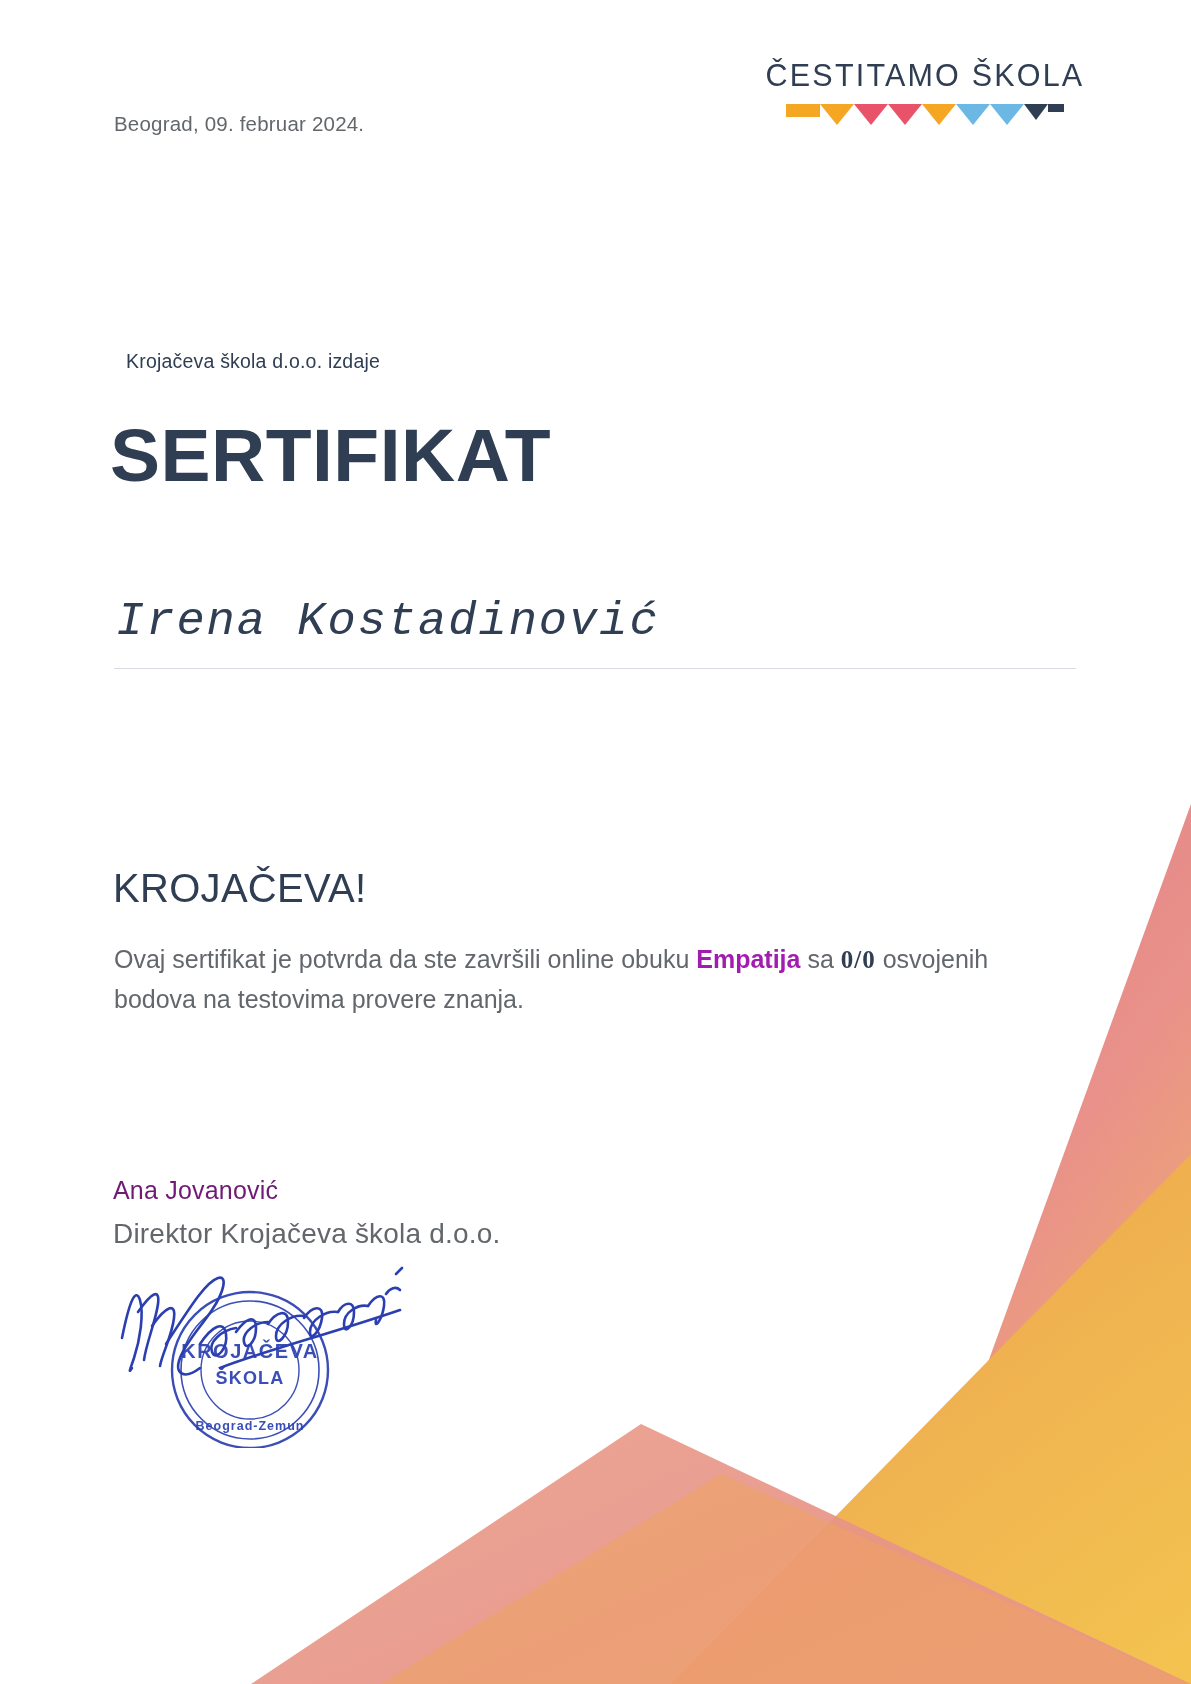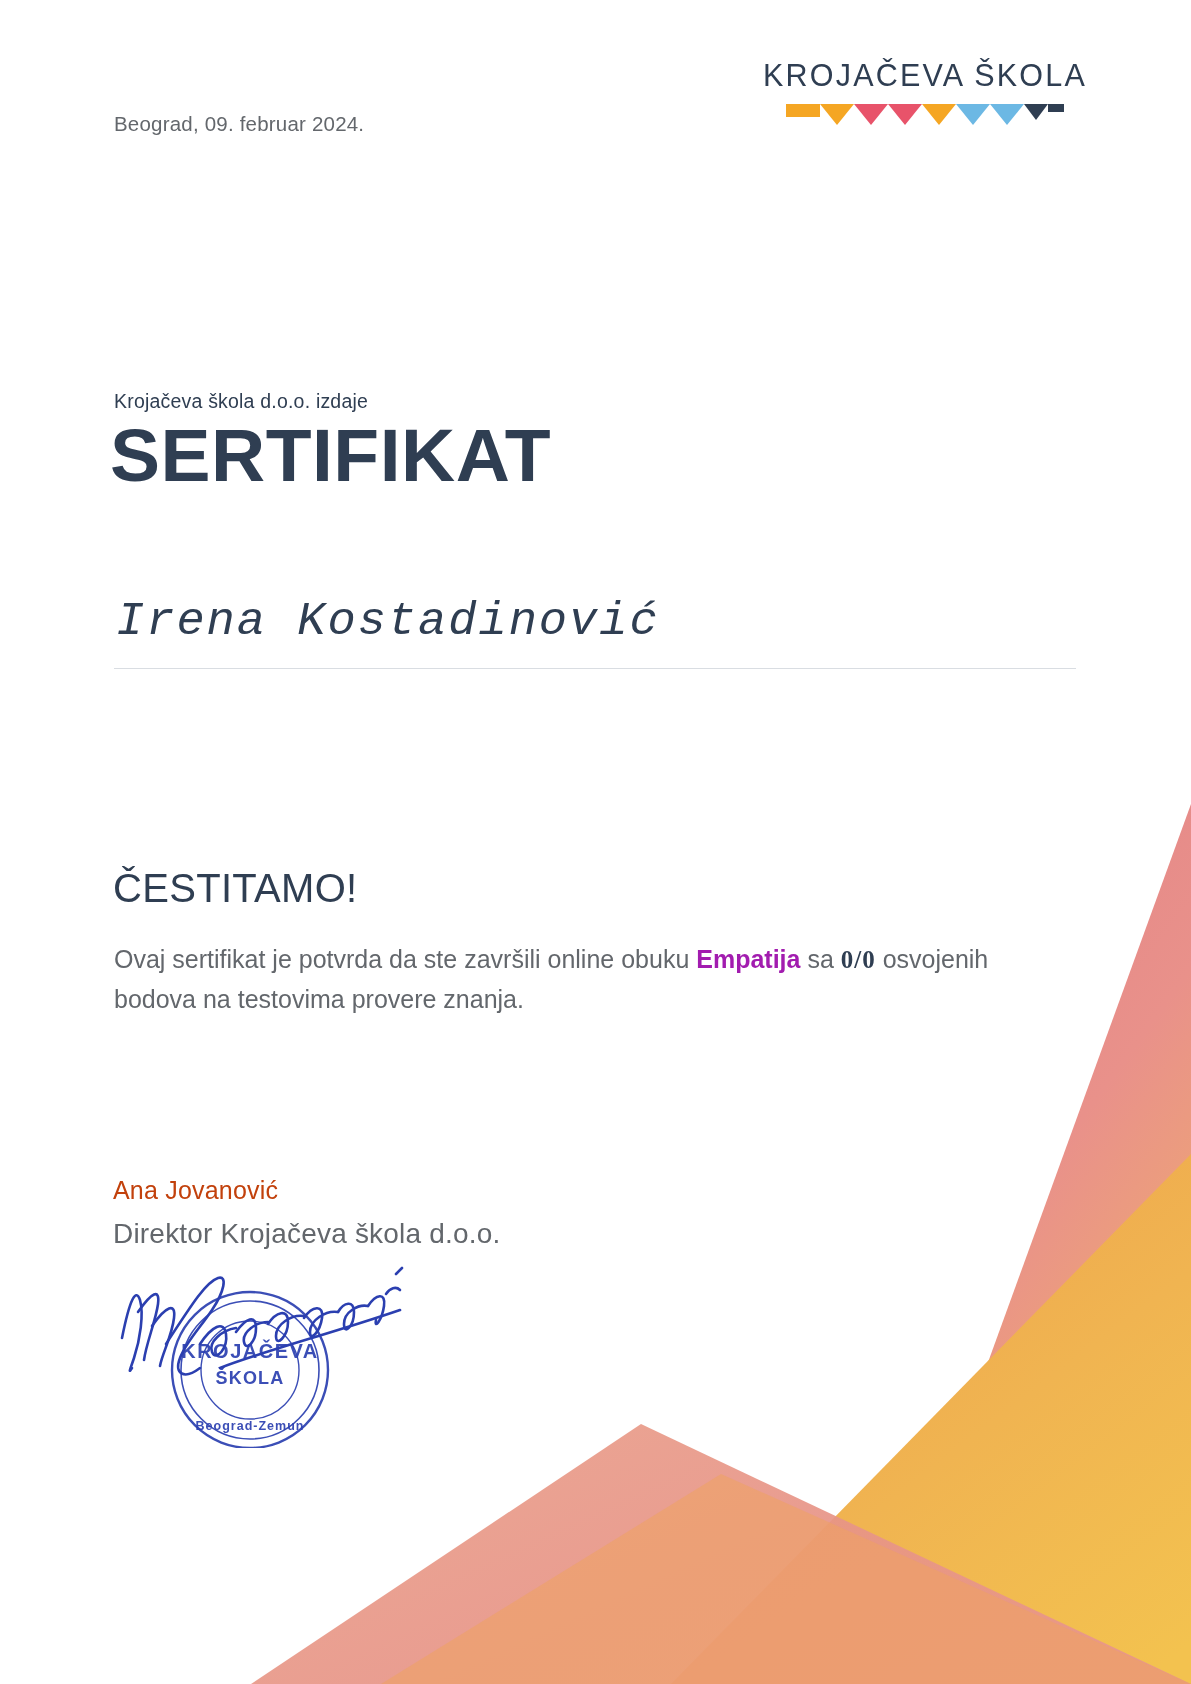--- a/index.html
+++ b/index.html
@@ -58,26 +58,25 @@
     left: 114px;
     top: 112px;
     font-size: 20.5px;
     color: #63676c;
     letter-spacing: .2px;
   }
 
   
   .issuer {
     position: absolute;
-    left: 114px;
+    left: 126px;
     top: 350px;
     font-size: 19.5px;
     color: #2f3e52;
     letter-spacing: .2px;
-    margin-top: 40px;
   }
   .cert-title {
     position: absolute;
     left: 110px;
     top: 380px;
     font-size: 75px;
     font-weight: bold;
     color: #2f3e52;
     letter-spacing: .5px;
     line-height: 1.05;
@@ -142,21 +141,21 @@
     letter-spacing: 1px;
     font-family: Liberation Serif, serif;
   }
 
   
   .sign-name {
     position: absolute;
     left: 113px;
     top: 1176px;
     font-size: 25px;
-    color: #c2410c;
+    color: #701a75;
     letter-spacing: .2px;
   }
   .sign-role {
     position: absolute;
     left: 113px;
     top: 1218px;
     font-size: 28px;
     color: #63676c;
     letter-spacing: .2px;
   }
@@ -194,21 +193,21 @@
 
     <polygon points="940,120 940,1000 620,1000" fill="url(#gradPink)"></polygon>
 
     <polygon points="940,470 940,1000 420,1000" fill="url(#gradOrange)"></polygon>
 
     <polygon points="940,1000 0,1000 390,740" fill="url(#gradSalmon)" opacity="0.92"></polygon>
     <polygon points="940,1000 130,1000 470,790" fill="#eea261" opacity="0.55"></polygon>
   </svg>
 
   <div class="logo-block">
-    <div class="logo-word">KROJAČEVA ŠKOLA</div>
+    <div class="logo-word">ČESTITAMO ŠKOLA</div>
     <svg class="logo-ribbon" viewBox="0 0 278 22" preserveAspectRatio="none">
 
       <rect x="0" y="0" width="34" height="13" fill="#f5a623"></rect>
 
       <polygon points="34,0 68,0 51,21" fill="#f5a623"></polygon>
       <polygon points="68,0 102,0 85,21" fill="#e8536a"></polygon>
       <polygon points="102,0 136,0 119,21" fill="#e8536a"></polygon>
       <polygon points="136,0 170,0 153,21" fill="#f5a623"></polygon>
       <polygon points="170,0 204,0 187,21" fill="#6cb8e4"></polygon>
       <polygon points="204,0 238,0 221,21" fill="#6cb8e4"></polygon>
@@ -218,21 +217,21 @@
   </div>
 
   <div class="date-line">Beograd, 09. februar 2024.</div>
 
   <div class="issuer">Krojačeva škola d.o.o. izdaje</div>
   <div class="cert-title">SERTIFIKAT</div>
 
   <div class="recipient-name">Irena  Kostadinović</div>
   <div class="recipient-rule"></div>
 
-  <div class="congrats">ČESTITAMO!</div>
+  <div class="congrats">KROJAČEVA!</div>
   <div class="body-text">
     <span>Ovaj sertifikat je potvrda da ste završili online obuku </span><span class="strong">Empatija</span><span> sa </span> <span class="score">0/0</span><span> osvojenih bodova na testovima provere znanja.</span>
   </div>
 
   <div class="sign-name">Ana Jovanović</div>
   <div class="sign-role">Direktor Krojačeva škola d.o.o.</div>
 
   <svg class="signature-art" viewBox="0 0 340 200">
     <g fill="none" stroke="#2b3fb0" stroke-width="2.6" stroke-linecap="round" stroke-linejoin="round">
 

